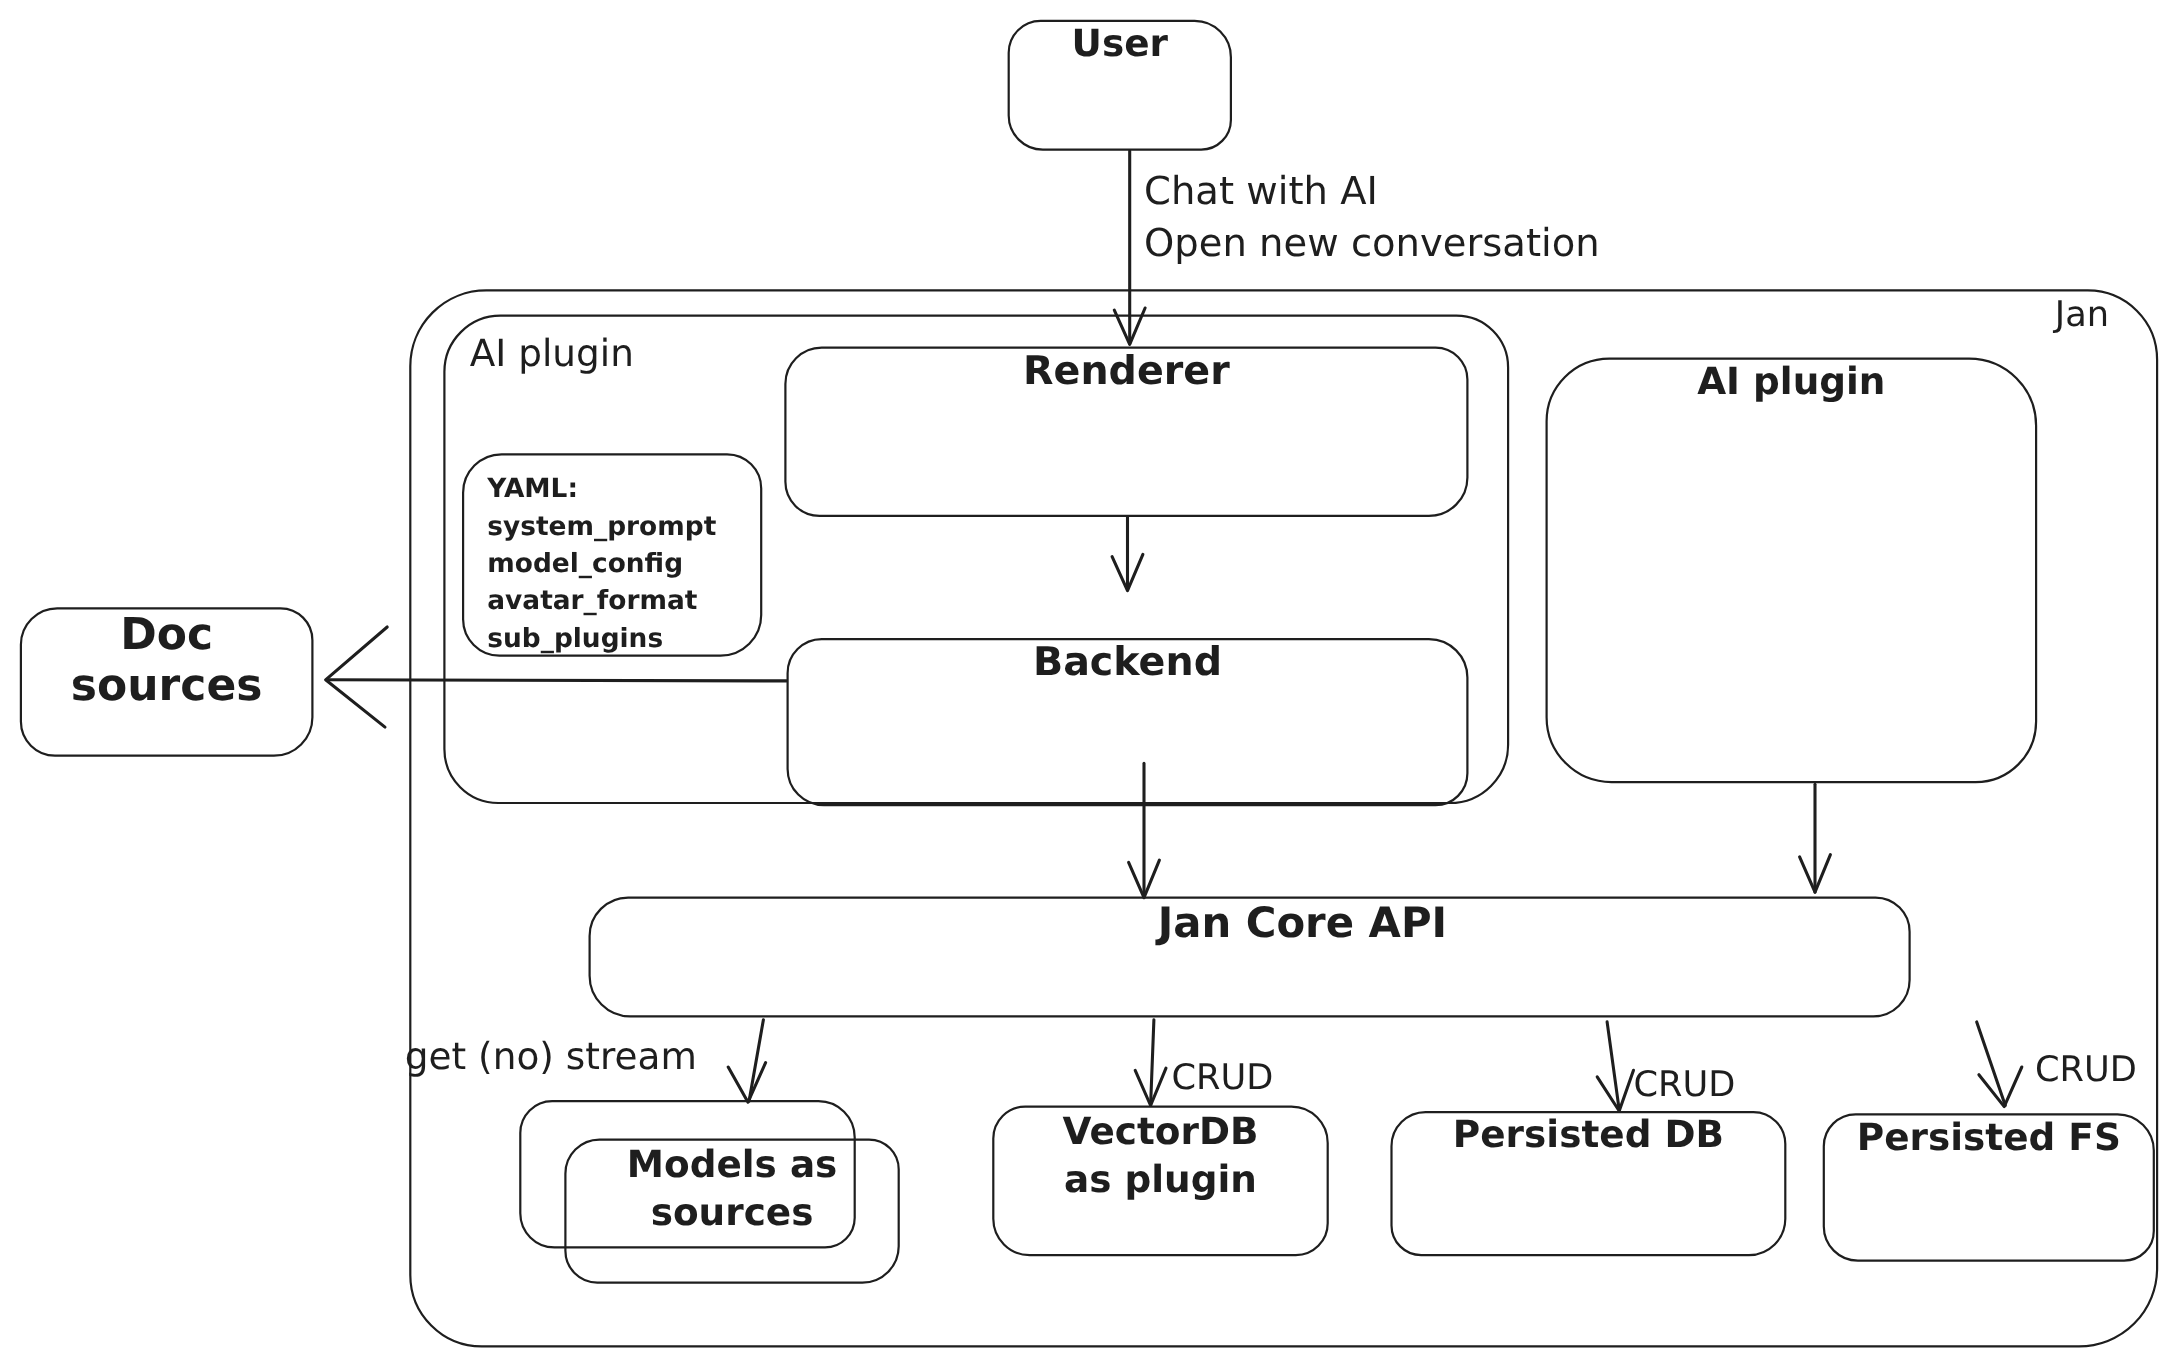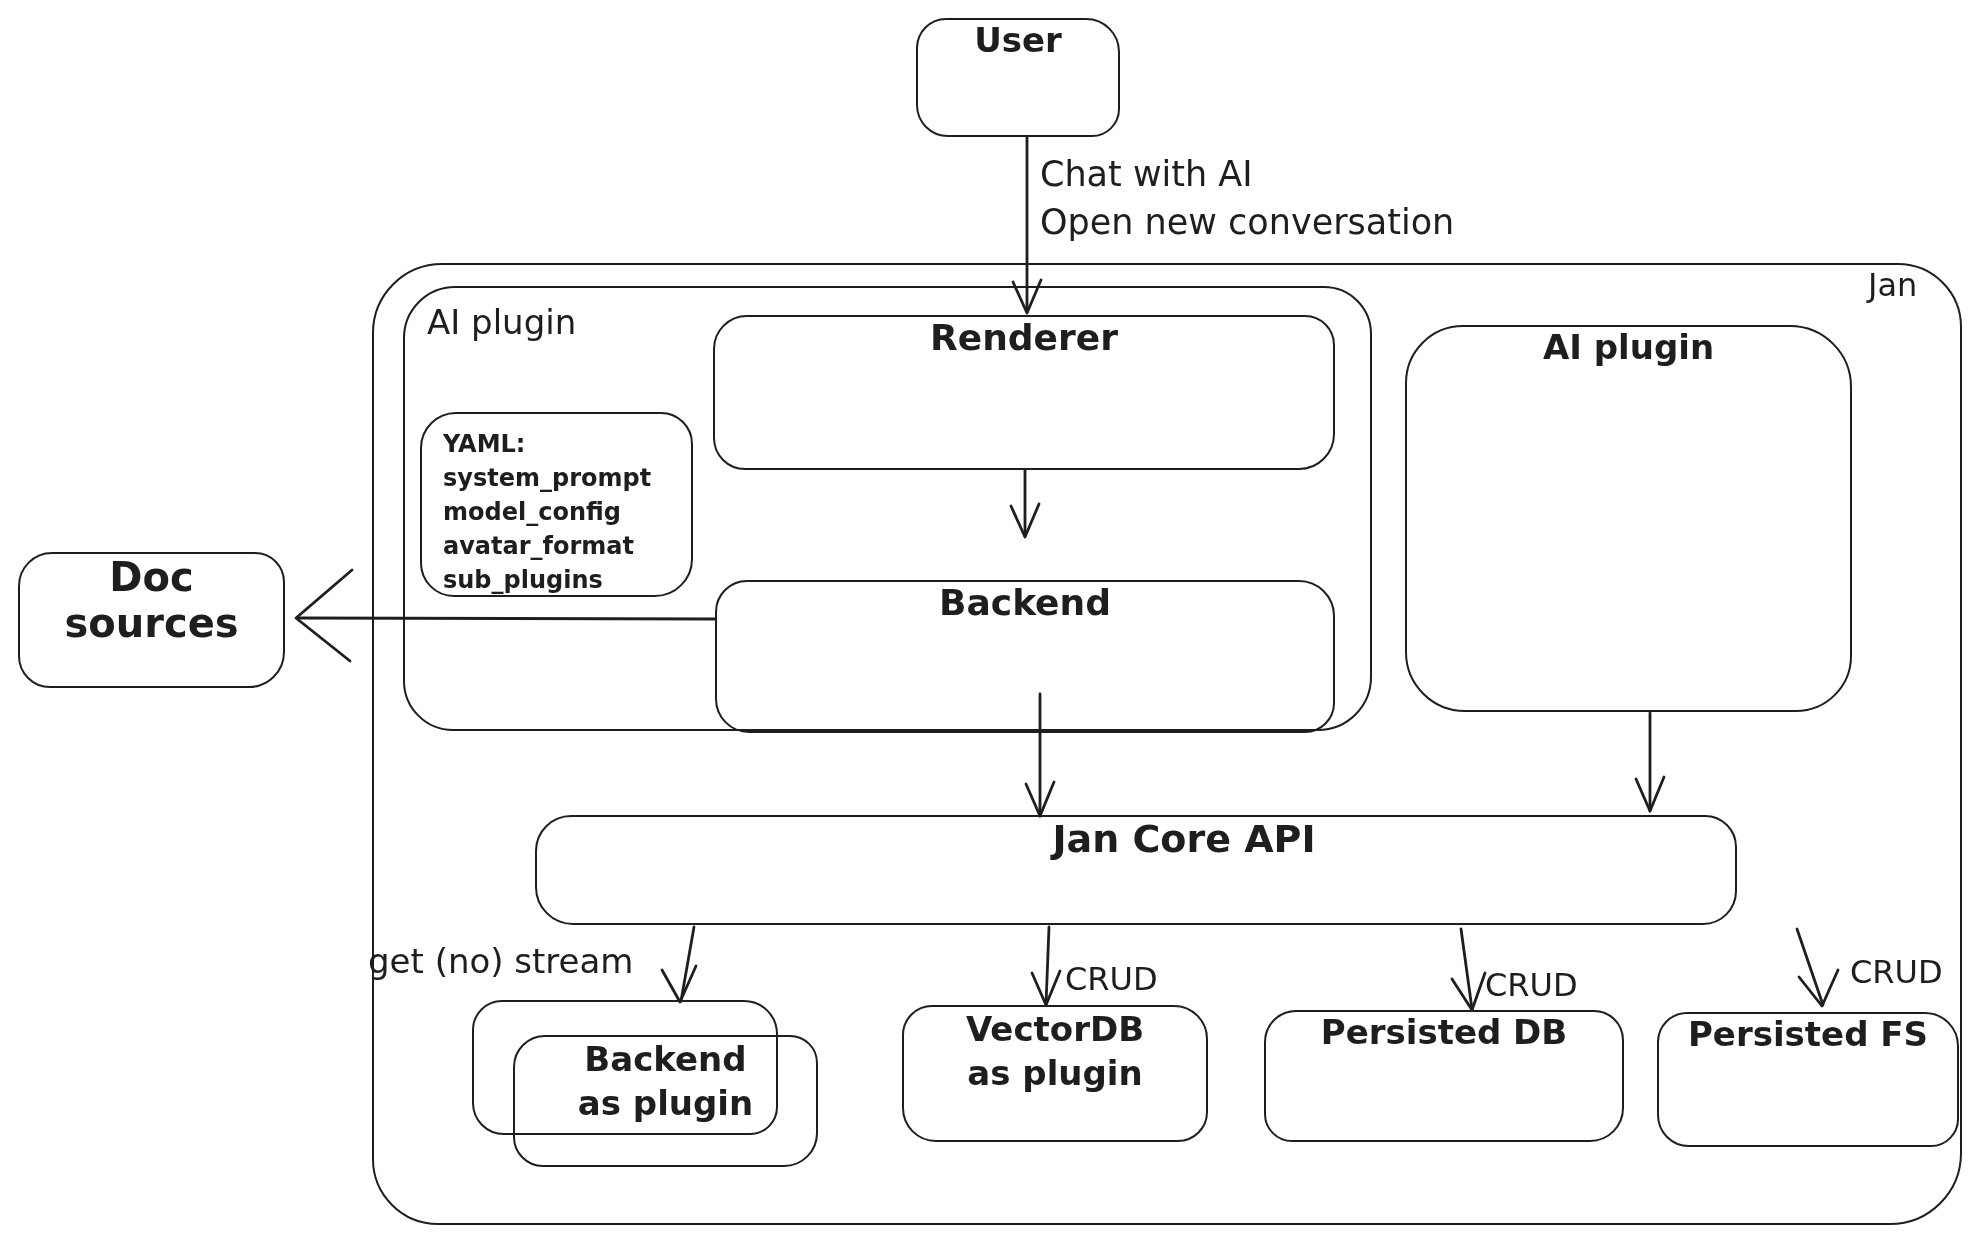--- a/index.html
+++ b/index.html
@@ -160,21 +160,21 @@
     <span>Jan Core API</span>
   </div>
 
   <div class="lbl get-stream-label">get (no) stream</div>
   <div class="lbl crud-1">CRUD</div>
   <div class="lbl crud-2">CRUD</div>
   <div class="lbl crud-3">CRUD</div>
 
   <div class="box models-back-box"></div>
   <div class="box models-front-box">
-    <span class="wrap">Backend as plugin</span>
+    <span class="wrap">Models as sources</span>
   </div>
 
   <div class="box vectordb-box">
     <span class="wrap">VectorDB as plugin</span>
   </div>
 
   <div class="box persisted-db-box">
     <span>Persisted DB</span>
   </div>
 

